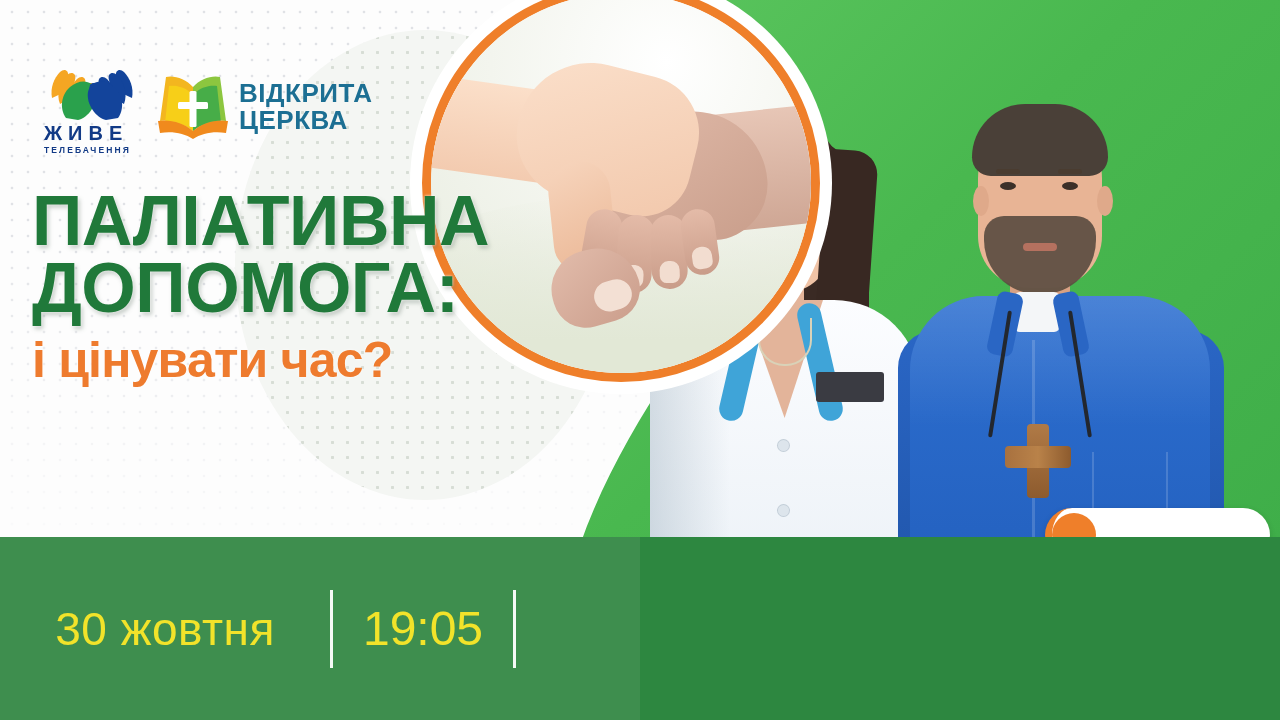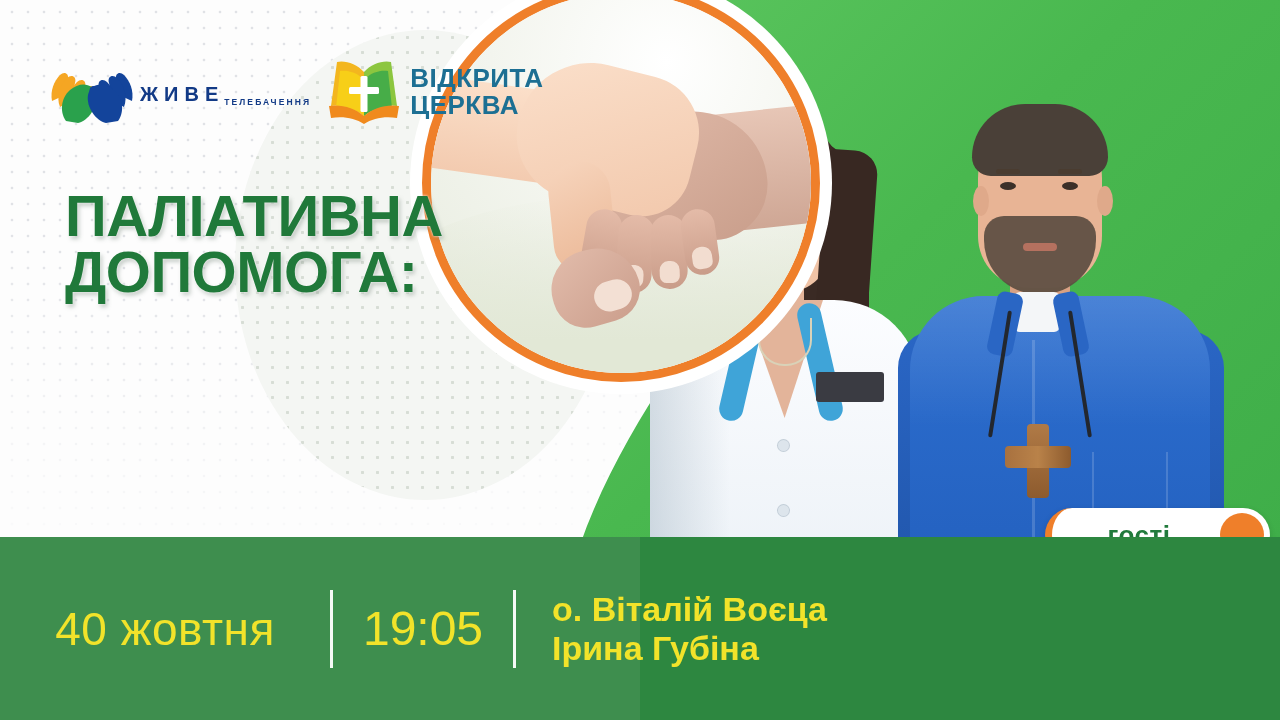--- a/index.html
+++ b/index.html
@@ -331,53 +331,52 @@
     position: absolute; right: 10px; bottom: 10px; width: 38px; height: 30px;
     background: #f3e0d4; border-radius: 16px;
   }
 
   
   .logos {
     position: absolute;
     left: 44px; top: 58px;
     display: flex; align-items: center; gap: 16px;
   }
-  .logo-live { display: flex; align-items: center; }
+  .logo-live { display: flex; flex-direction: column; align-items: flex-start; }
   .logo-live-mark { width: 96px; height: 62px; }
   .logo-live-word {
     font-size: 20px; font-weight: 700; color: #123a86;
     letter-spacing: 6px; line-height: 1; margin-top: 3px;
   }
   .logo-live-sub {
     font-size: 8.5px; font-weight: 700; color: #123a86;
-    letter-spacing: 2.1px; margin-top: 19px;
+    letter-spacing: 2.1px; margin-top: 2px;
   }
   .logo-church { display: flex; align-items: center; gap: 9px; }
   .logo-church-mark { width: 74px; height: 68px; }
   .logo-church-text { line-height: 1.02; }
   .logo-church-text div {
     font-size: 26px; font-weight: 700; color: #1c6f93; letter-spacing: .5px;
   }
 
   
   .headline {
     position: absolute;
     left: 32px; top: 188px;
     width: 660px;
   }
   .title-main {
-    font-size: 58px;
+    font-size: 70px;
     font-weight: 700;
     line-height: .96;
     color: #20793a;
     letter-spacing: -0.5px;
     text-shadow:
       0 0 3px rgba(255,255,255,.95),
       2px 3px 4px rgba(90,110,95,.35);
-    margin-left: 33px;
   }
   .title-main .ln { display: block; }
   .title-sub {
     margin-top: 12px;
     font-size: 50px;
     font-weight: 700;
     line-height: 1.04;
     color: #ee7b2e;
     letter-spacing: -0.8px;
     text-shadow: 0 0 3px rgba(255,255,255,.85);
@@ -573,34 +572,30 @@
     </div>
 
   </div>
 
   <div class="headline">
     <div class="title-main">
       <span class="ln">ПАЛІАТИВНА</span>
       <span class="ln">ДОПОМОГА:</span>
     </div>
     <div class="title-sub">
+      <span class="ln">і цінувати час?</span>
     </div>
   </div>
 
   <div class="guests-badge">
-    <span class="guests-badge-label">гості</span>
     <span class="guests-badge-dot"></span>
   </div>
 
   <div class="footer-bar"></div>
   <div class="footer-bar-blend"></div>
   <div class="footer-inner">
-    <div class="f-date">40 жовтня</div>
+    <div class="f-date">30 жовтня</div>
     <div class="f-div"></div>
     <div class="f-time">19:05</div>
     <div class="f-div"></div>
-    <div class="f-names">
-      <div>о. Віталій Воєца</div>
-      <div>Ірина Губіна</div>
-    </div>
   </div>
 
 </div>
 
 </body></html>

